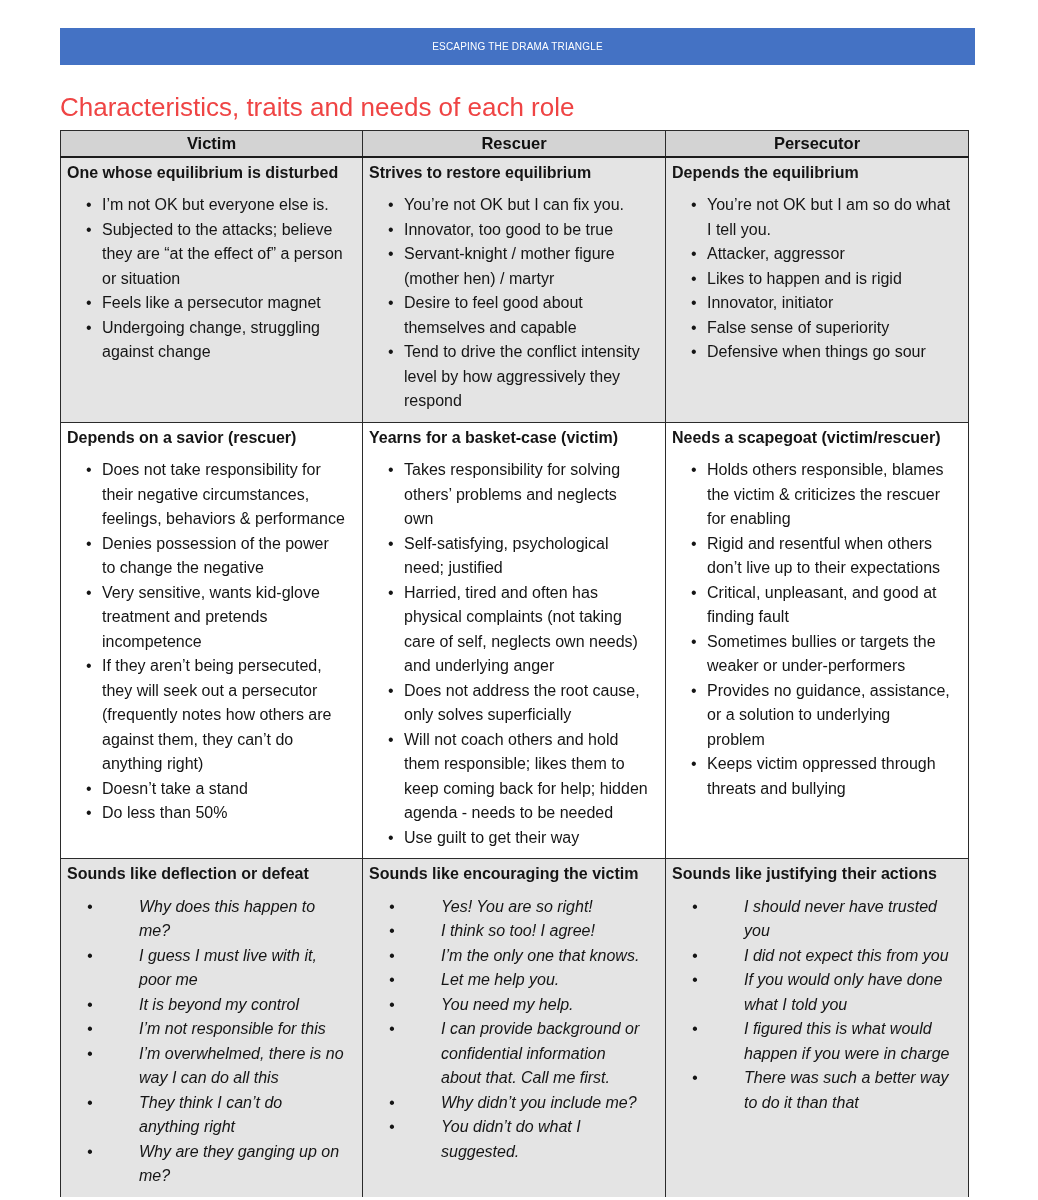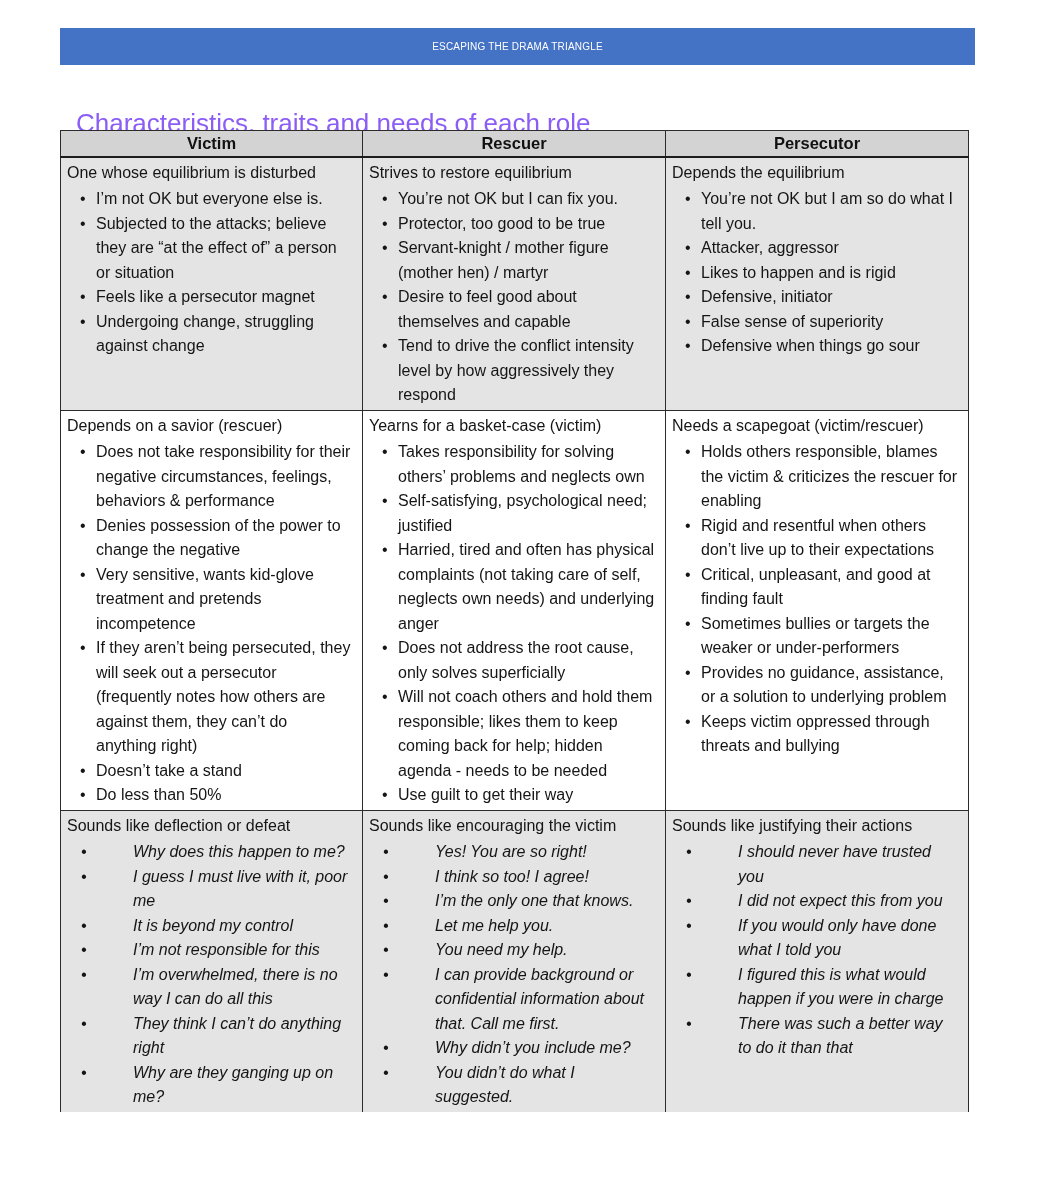--- a/index.html
+++ b/index.html
@@ -11,22 +11,22 @@
   .page { position:relative; width:1038px; height:1200px; background:#ffffff; overflow:hidden; }
 
   .banner {
     position:absolute; left:60px; top:28px; width:915px; height:37px;
     background:#4472C4; color:#ffffff;
     display:flex; align-items:center; justify-content:center;
     font-size:10px; letter-spacing:0.2px;
   }
 
   .heading {
-    position:absolute; left:60px; top:92px; margin:16px;
-    color:#8b5cf6; font-size:26px; font-weight:400;
+    position:absolute; left:60px; top:92px; margin:0;
+    color:#ef4444; font-size:26px; font-weight:400;
     white-space:nowrap;
   }
 
   table.roles {
     position:absolute; left:60px; top:130px; width:908px;
     border-collapse:collapse; table-layout:fixed;
   }
   table.roles th {
     height:26px; background:#D3D3D3;
     font-size:16.5px; font-weight:bold; text-align:center; color:#111;
@@ -39,23 +39,23 @@
     border-top:1.5px solid #2b2b2b;
     padding:3px 8px 0 6px;
     font-size:16px; line-height:24.5px;
     box-sizing:border-box; overflow:hidden;
   }
   tr.shaded td { background:#E4E4E4; }
   tr.row-traits td { height:248px; }
   tr.row-needs  td { height:324px; }
   tr.row-sounds td { height:268px; }
 
-  .cell-head { font-weight:normal; }
+  .cell-head { font-weight:bold; }
 
-  ul.bullets { margin:2px; padding:0; list-style:none; }
+  ul.bullets { margin:8px; padding:0; list-style:none; }
   ul.bullets li { position:relative; padding-left:27px; }
   ul.bullets li::before { content:"\2022"; position:absolute; left:11px; }
   tr.row-sounds ul.bullets li { padding-left:64px;font-style:italic; }
   tr.row-sounds ul.bullets li::before { left:12px; }
 </style>
 </head>
 <body>
 
 <div class="page">
 
@@ -86,33 +86,33 @@
               <li>I’m not OK but everyone else is.</li>
               <li>Subjected to the attacks; believe they are “at the effect of” a person or situation</li>
               <li>Feels like a persecutor magnet</li>
               <li>Undergoing change, struggling against change</li>
             </ul>
         </td>
         <td>
           <div class="cell-head">Strives to restore equilibrium</div>
           <ul class="bullets">
               <li>You’re not OK but I can fix you.</li>
-              <li>Protector, too good to be true</li>
+              <li>Innovator, too good to be true</li>
               <li>Servant-knight / mother figure (mother hen) / martyr</li>
               <li>Desire to feel good about themselves and capable</li>
               <li>Tend to drive the conflict intensity level by how aggressively they respond</li>
             </ul>
         </td>
         <td>
           <div class="cell-head">Depends the equilibrium</div>
           <ul class="bullets">
               <li>You’re not OK but I am so do what I tell you.</li>
               <li>Attacker, aggressor</li>
               <li>Likes to happen and is rigid</li>
-              <li>Defensive, initiator</li>
+              <li>Innovator, initiator</li>
               <li>False sense of superiority</li>
               <li>Defensive when things go sour</li>
             </ul>
         </td>
       </tr>
       <tr class="row-needs">
         <td>
           <div class="cell-head">Depends on a savior (rescuer)</div>
           <ul class="bullets">
               <li>Does not take responsibility for their negative circumstances, feelings, behaviors &amp; performance</li>

